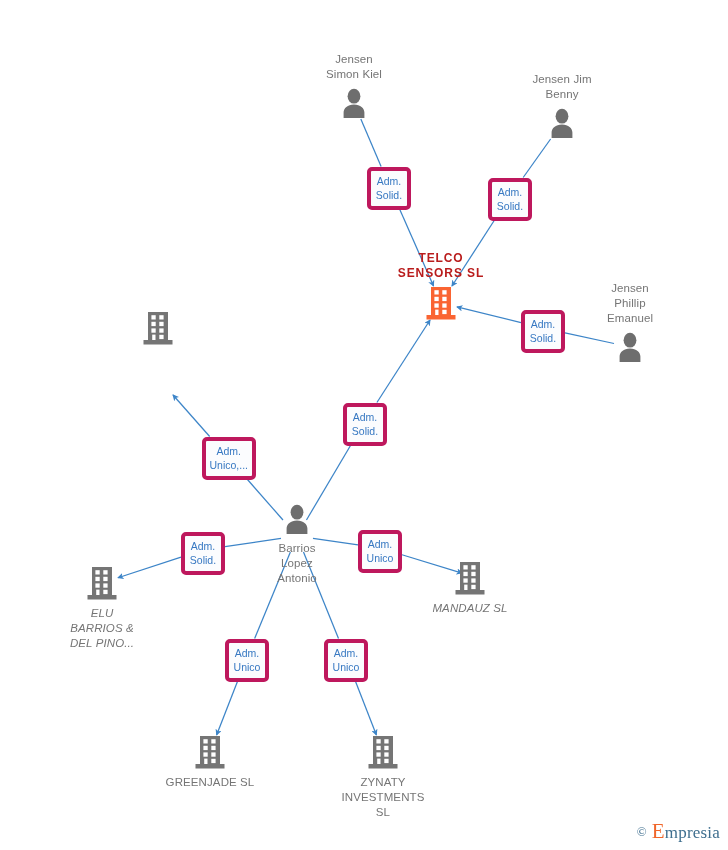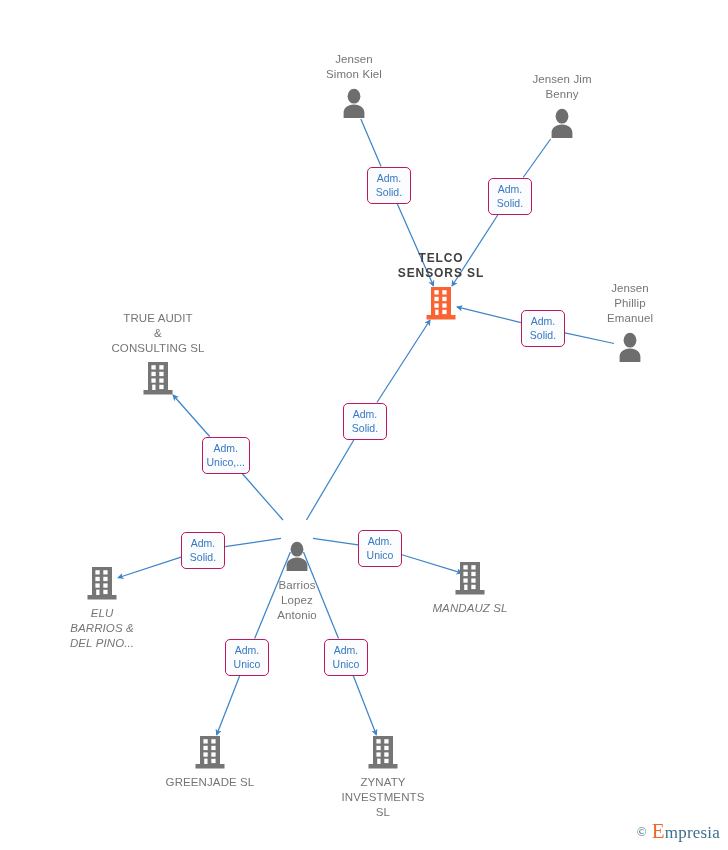--- a/index.html
+++ b/index.html
@@ -34,34 +34,34 @@
     line-height:15px;
   }
   .node .label{
     color:#757575;
     font-size:11.5px;
     letter-spacing:.1px;
     white-space:pre-line;
     display:block;
   }
   .node.central .label{
-    color:#404040;
+    color:#b91c1c;
     font-weight:bold;
     font-size:12px;
     letter-spacing:.9px;
   }
   .node .glyph{display:block;}
   .node.label-top .label{margin-bottom:5px;}
   .node.label-bottom .label{margin-top:4px;}
 
   
   .edge-label{
     position:absolute;
     box-sizing:border-box;
-    border:1px solid #be185d;
+    border:4px solid #be185d;
     border-radius:5px;
     background:#fbfcfe;
     color:#3778c2;
     font-size:10.5px;
     line-height:14px;
     text-align:center;
     padding:3px 4px 4px 4px;
     white-space:pre-line;
     min-width:44px;
   }
@@ -168,41 +168,38 @@
               <rect x="8.4" y="10.8" width="4.3" height="4.3"></rect>
               <rect x="16.3" y="10.8" width="4.3" height="4.3"></rect>
               <rect x="8.4" y="17.4" width="4.3" height="4.3"></rect>
               <rect x="16.3" y="17.4" width="4.3" height="4.3"></rect>
               <rect x="9.2" y="23.6" width="3.3" height="5.4"></rect>
               <rect x="16.3" y="23.8" width="4.3" height="4.3"></rect>
             </g>
           </svg></span>
       </div>
       <div class="node label-top" style="left: 158px; top: 311px;">
-        <span class="label">TRUE AUDIT
-&amp;
-CONSULTING SL</span>
-        <span class="glyph"><svg width="30" height="34" viewBox="0 0 30 34" aria-hidden="true">
-            <g fill="#757575">
-              <rect x="5" y="1" width="20" height="28"></rect>
-              <rect x="0.5" y="29" width="29" height="4.5"></rect>
-            </g>
-            <g fill="#ffffff">
-              <rect x="8.4" y="4.2" width="4.3" height="4.3"></rect>
-              <rect x="16.3" y="4.2" width="4.3" height="4.3"></rect>
-              <rect x="8.4" y="10.8" width="4.3" height="4.3"></rect>
-              <rect x="16.3" y="10.8" width="4.3" height="4.3"></rect>
-              <rect x="8.4" y="17.4" width="4.3" height="4.3"></rect>
-              <rect x="16.3" y="17.4" width="4.3" height="4.3"></rect>
-              <rect x="9.2" y="23.6" width="3.3" height="5.4"></rect>
-              <rect x="16.3" y="23.8" width="4.3" height="4.3"></rect>
-            </g>
-          </svg></span>
-      </div>
-      <div class="node label-bottom" style="left: 297px; top: 540px;">
+        <span class="glyph"><svg width="30" height="34" viewBox="0 0 30 34" aria-hidden="true">
+            <g fill="#757575">
+              <rect x="5" y="1" width="20" height="28"></rect>
+              <rect x="0.5" y="29" width="29" height="4.5"></rect>
+            </g>
+            <g fill="#ffffff">
+              <rect x="8.4" y="4.2" width="4.3" height="4.3"></rect>
+              <rect x="16.3" y="4.2" width="4.3" height="4.3"></rect>
+              <rect x="8.4" y="10.8" width="4.3" height="4.3"></rect>
+              <rect x="16.3" y="10.8" width="4.3" height="4.3"></rect>
+              <rect x="8.4" y="17.4" width="4.3" height="4.3"></rect>
+              <rect x="16.3" y="17.4" width="4.3" height="4.3"></rect>
+              <rect x="9.2" y="23.6" width="3.3" height="5.4"></rect>
+              <rect x="16.3" y="23.8" width="4.3" height="4.3"></rect>
+            </g>
+          </svg></span>
+      </div>
+      <div class="node label-bottom" style="left: 297px; top: 503px;">
         <span class="glyph"><svg width="30" height="32" viewBox="0 0 30 32" aria-hidden="true">
             <g fill="#6E6E6E">
               <ellipse cx="15" cy="9.2" rx="6.4" ry="7.4"></ellipse>
               <path d="M15 17.4c-6.4 0-10.4 3.6-10.4 8.2V31h20.8v-5.4c0-4.6-4-8.2-10.4-8.2z"></path>
             </g>
           </svg></span>
         <span class="label">Barrios
 Lopez
 Antonio</span>
       </div>

